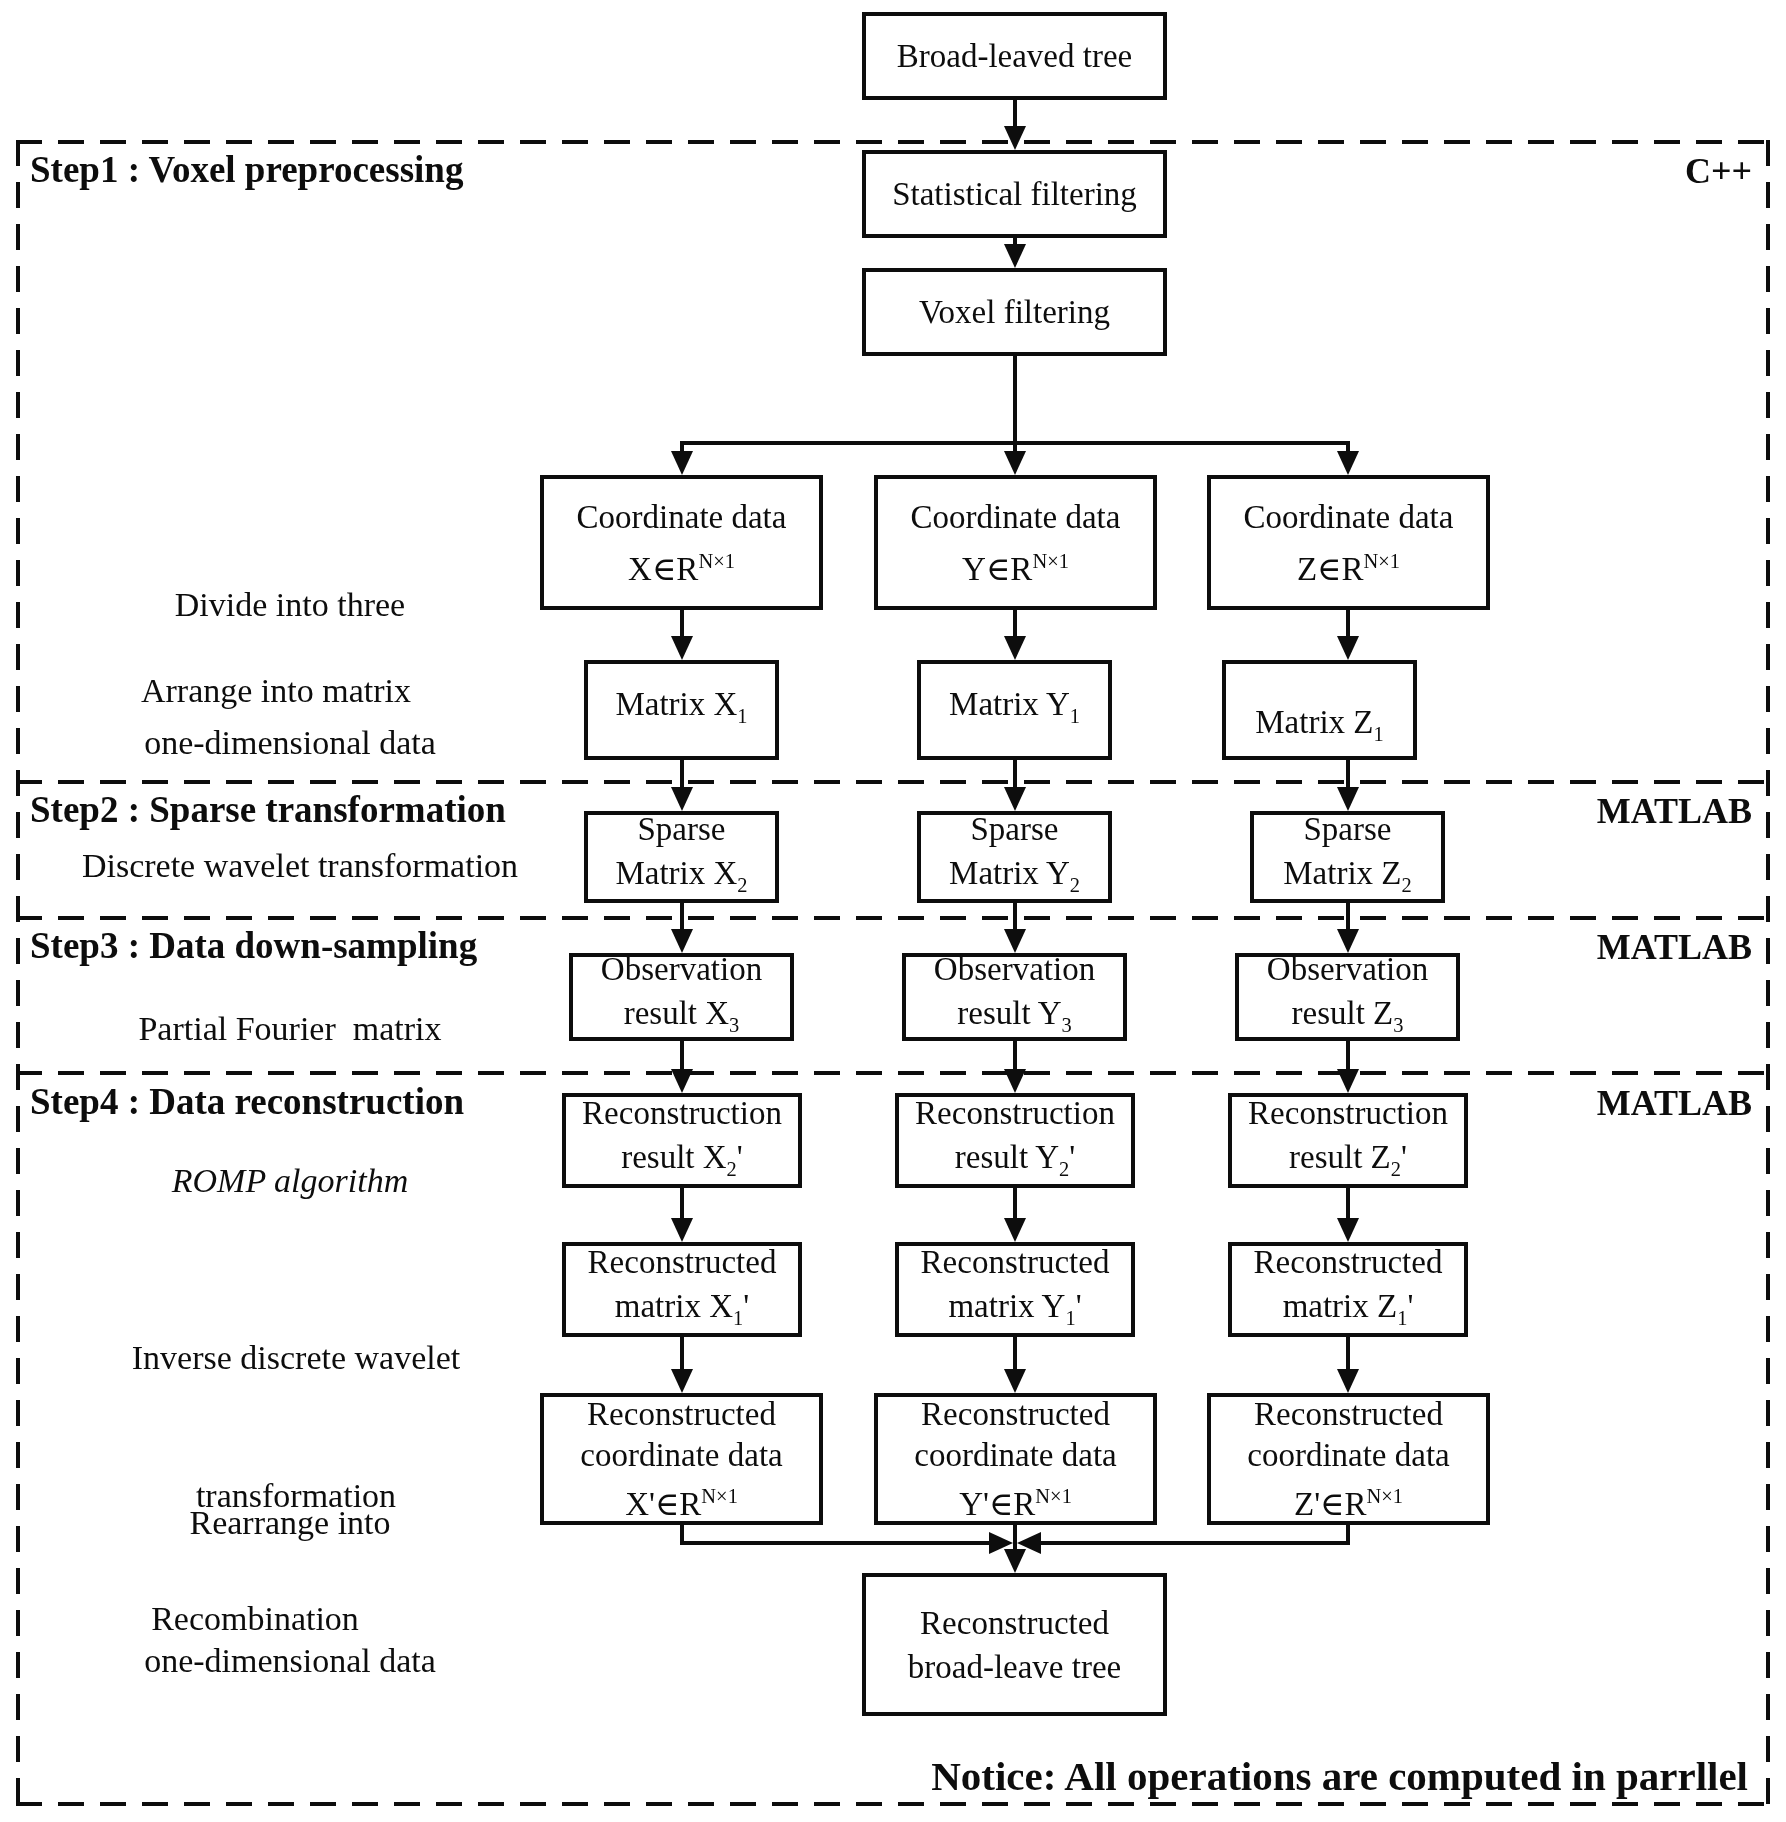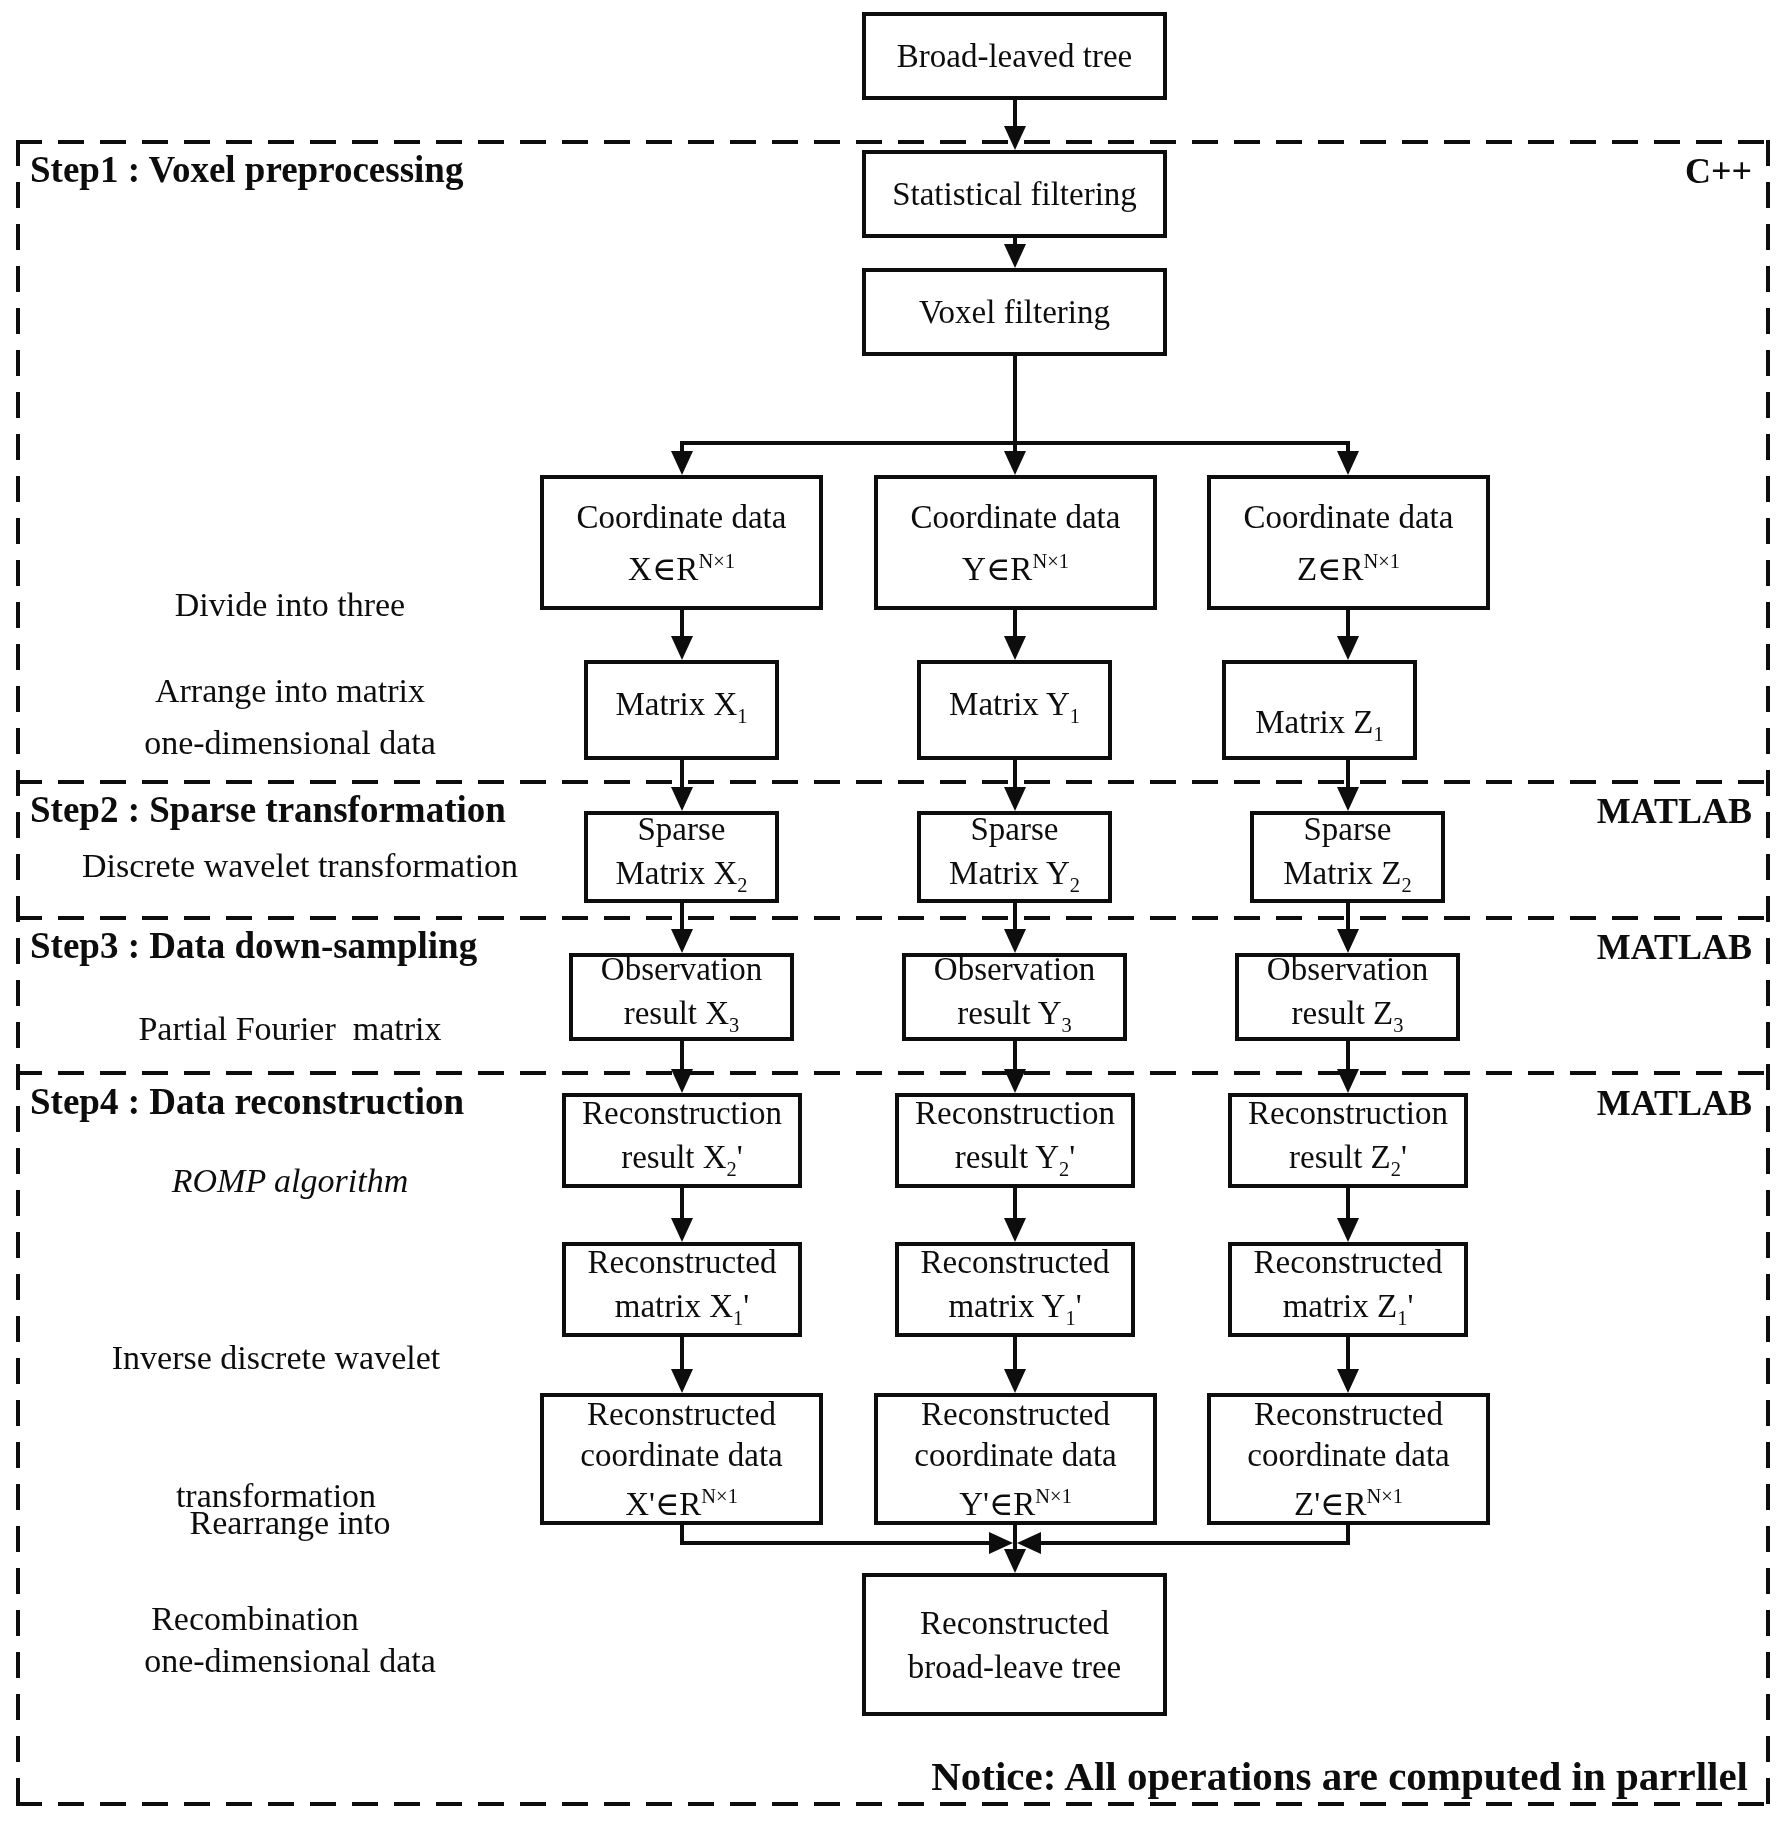--- a/index.html
+++ b/index.html
@@ -51,25 +51,25 @@
   <div class="lang-label" style="right:34px;top:790px;">MATLAB</div>
   <div class="step-label" style="left:30px;top:924px;">Step3 : Data down-sampling</div>
   <div class="lang-label" style="right:34px;top:926px;">MATLAB</div>
   <div class="step-label" style="left:30px;top:1080px;">Step4 : Data reconstruction</div>
   <div class="lang-label" style="right:34px;top:1082px;">MATLAB</div>
 
   <div class="side-label" style="left:90px;top:490px;width:400px;">
     <div>Divide into three</div>
     <div>one-dimensional data</div>
   </div>
-  <div class="side-label" style="left:90px;top:668px;width:400px;">Arrange into matrix</div>
+  <div class="side-label" style="left:76px;top:668px;width:400px;">Arrange into matrix</div>
   <div class="side-label" style="left:40px;top:843px;width:520px;">Discrete wavelet transformation</div>
   <div class="side-label" style="left:90px;top:1006px;width:400px;">Partial Fourier  matrix</div>
   <div class="side-label" style="left:90px;top:1158px;width:400px;font-style:italic;">ROMP algorithm</div>
-  <div class="side-label" style="left:51px;top:1243px;width:450px;">
+  <div class="side-label" style="left:71px;top:1243px;width:450px;">
     <div>Inverse discrete wavelet</div>
     <div>transformation</div>
   </div>
   <div class="side-label" style="left:90px;top:1408px;width:400px;">
     <div>Rearrange into</div>
     <div>one-dimensional data</div>
   </div>
   <div class="side-label" style="left:90px;top:1596px;width:330px;">Recombination</div>
 
   <div class="box" style="left:862px;top:12px;width:305px;height:88px;">

